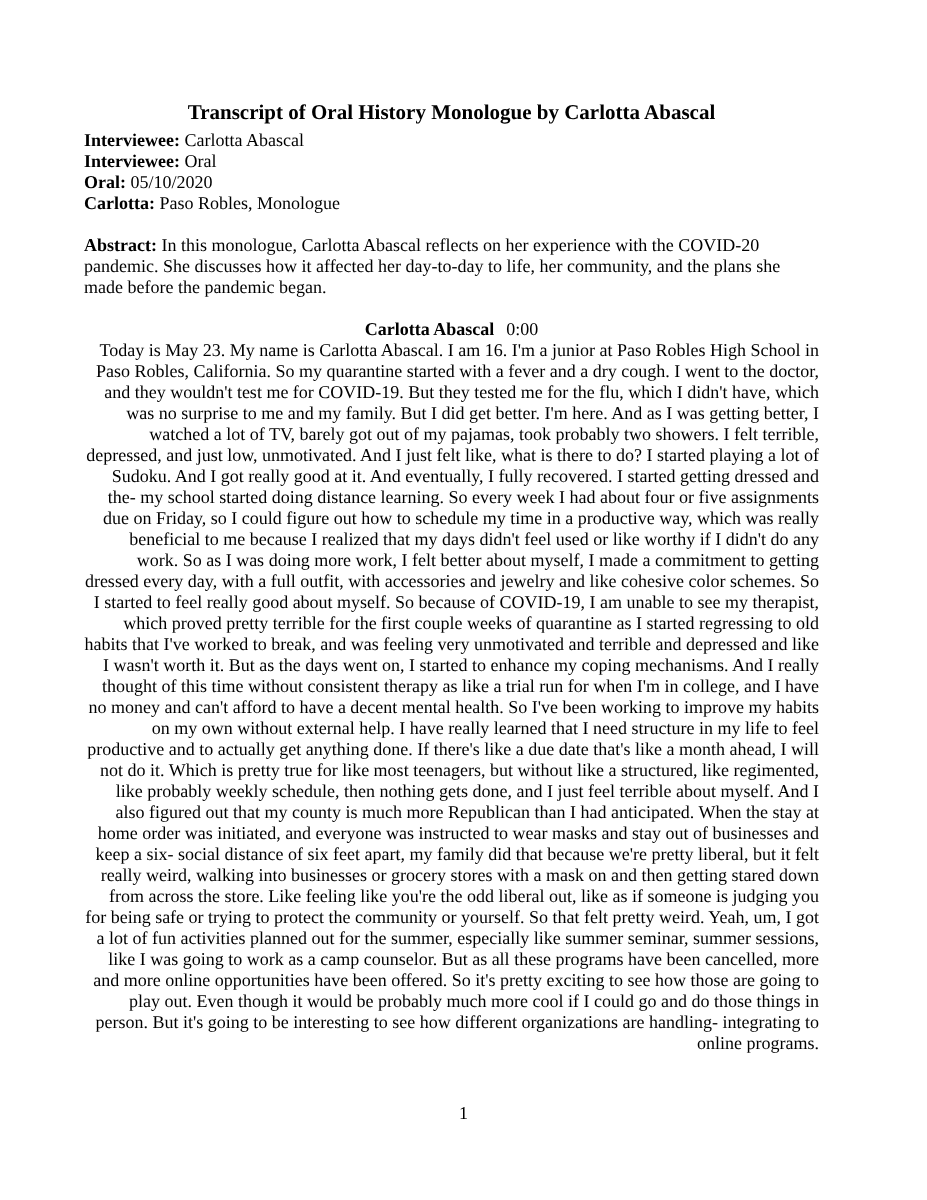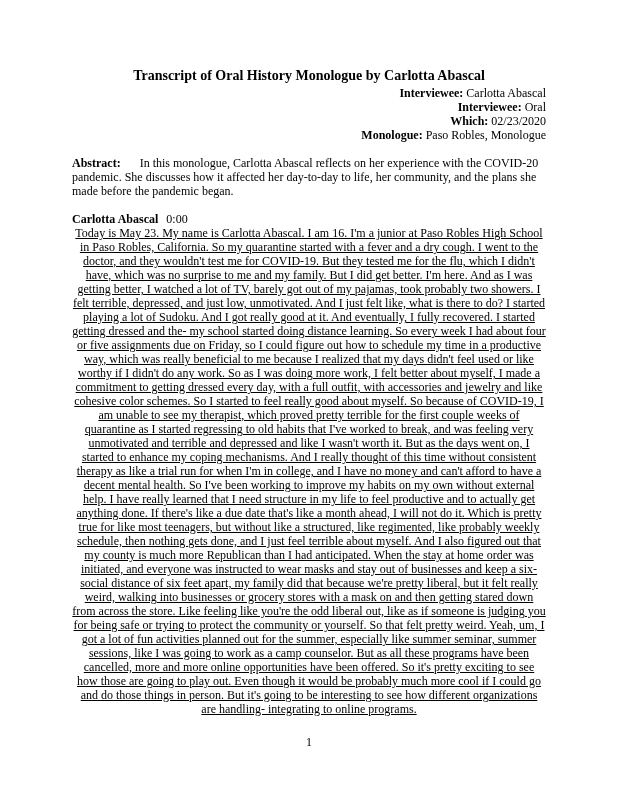--- a/index.html
+++ b/index.html
@@ -13,57 +13,56 @@
     overflow: hidden;
     font-family: "Liberation Serif", "DejaVu Serif", serif;
     color: #000000;
   }
   .page {
     position: relative;
     width: 618px;
     height: 800px;
     background: #ffffff;
     box-sizing: border-box;
-    padding: 67px 72px 0 72px;
+    padding: 67px 72px 0 56px;
     font-size: 12px;
     line-height: 14px;
   }
   .title {
     font-size: 14px;
     line-height: 17px;
     font-weight: bold;
     text-align: center;
     margin: 0 0 2px 0;
   }
   .meta-block {
     margin: 0;
   }
   .meta-line {
     margin: 0;
-    text-align: right;
   }
   .meta-line b {
     margin-right: 3px;
   }
   .abstract {
     margin: 14px 0 0 0;
   }
   .abstract b {
-    margin-right: 19px;
+    margin-right: 3px;
   }
   .speaker {
     margin: 14px 0 0 0;
+    text-align: center;
   }
   .speaker b {
     margin-right: 8px;
   }
   .monologue {
     margin: 0;
-    text-align: center;
-    text-decoration: underline;
+    text-align: right;
   }
   .page-number {
     position: absolute;
     left: 0;
     right: 0;
     top: 735px;
     text-align: center;
     font-size: 12px;
   }
 </style>
@@ -75,24 +74,24 @@
   <h1 class="title">Transcript of Oral History Monologue by Carlotta Abascal</h1>
 
   <div class="meta-block">
     <p class="meta-line">
       <b>Interviewee:</b><span>Carlotta Abascal</span>
     </p>
     <p class="meta-line">
       <b>Interviewee:</b><span>Oral</span>
     </p>
     <p class="meta-line">
-      <b>Which:</b><span>02/23/2020</span>
+      <b>Oral:</b><span>05/10/2020</span>
     </p>
     <p class="meta-line">
-      <b>Monologue:</b><span>Paso Robles, Monologue</span>
+      <b>Carlotta:</b><span>Paso Robles, Monologue</span>
     </p>
   </div>
 
   <p class="abstract">
     <b>Abstract:</b><span>In this monologue, Carlotta Abascal reflects on her experience with the COVID-20 pandemic. She discusses how it affected her day-to-day to life, her community, and the plans she made before the pandemic began.</span>
   </p>
 
   <p class="speaker">
     <b>Carlotta Abascal</b><span>0:00</span>
   </p>

